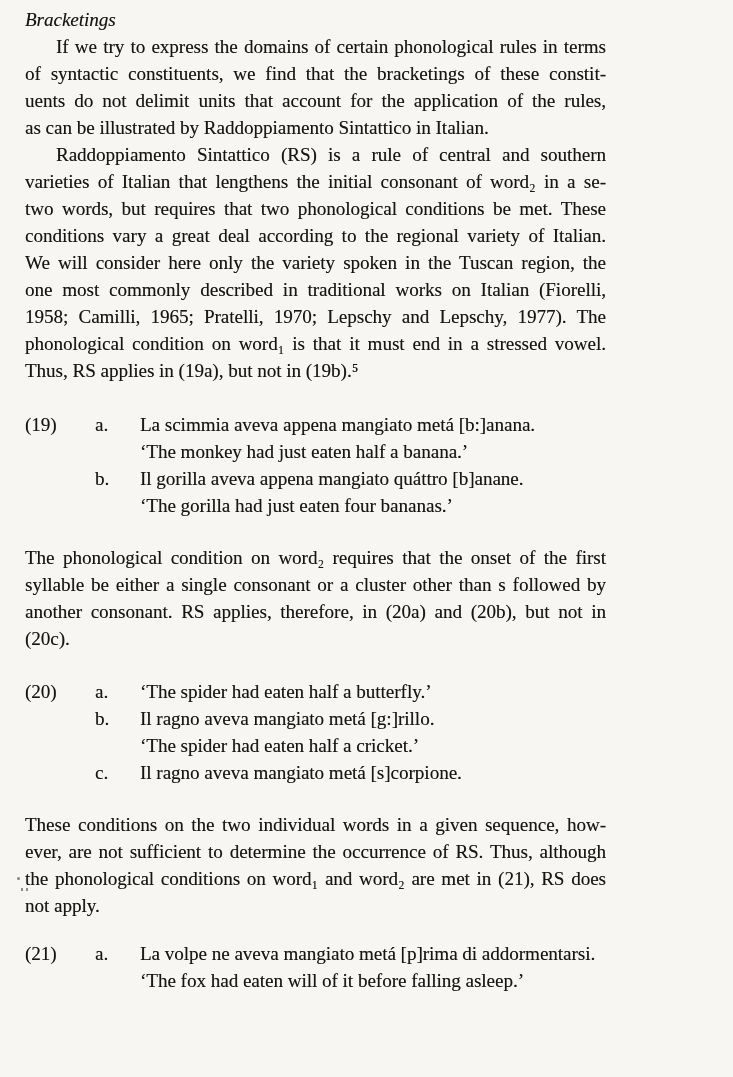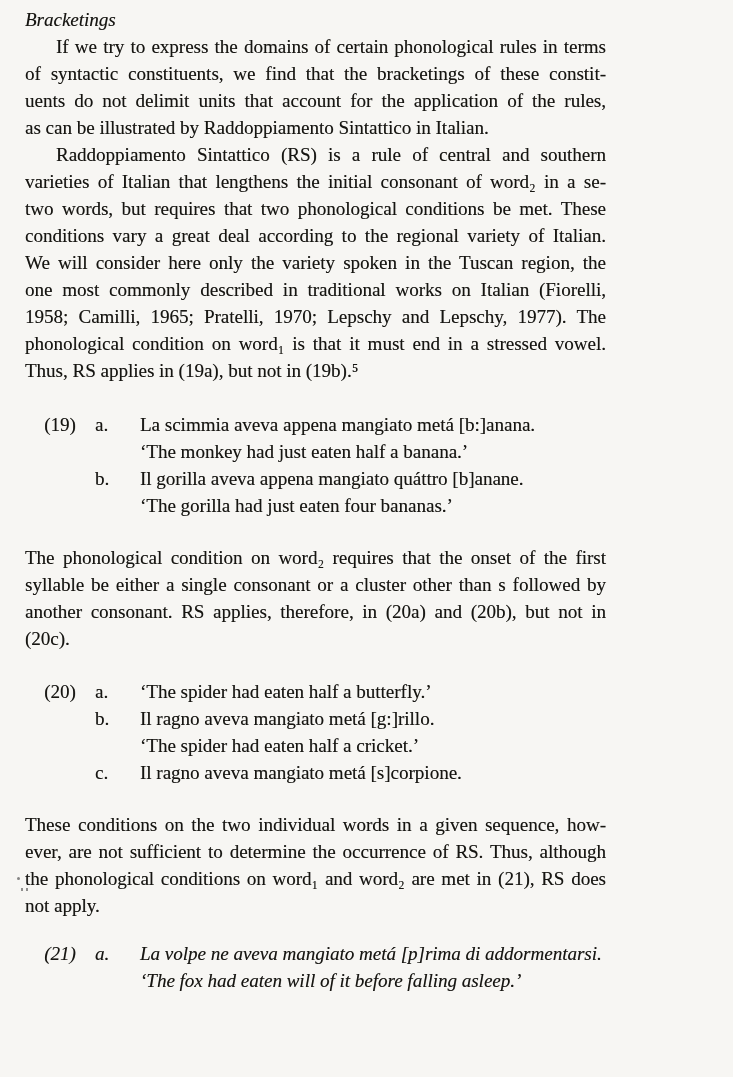--- a/index.html
+++ b/index.html
@@ -38,39 +38,38 @@
   .para .line.indent {
     text-indent: 31px;
   }
   .example {
     display: flex;
     align-items: flex-start;
   }
   .ex-num {
     flex: 0 0 70px;
     width: 70px;
-    text-align: center;
   }
   .ex-items {
     flex: 1 1 auto;
   }
   .ex-item {
     display: flex;
     align-items: flex-start;
   }
   .ex-letter {
     flex: 0 0 45px;
     width: 45px;
   }
   .ex-body {
     flex: 1 1 auto;
   }
   .example-19 { margin-top: 27px; margin-bottom: 25px; }
   .example-20 { margin-top: 26px; margin-bottom: 25px; }
-  .example-21 { margin-top: 21px; font-style: italic; }
+  .example-21 { margin-top: 21px; }
   
   .artifact-dot {
     position: absolute;
     left: 17px;
     top: 877px;
     width: 3px;
     height: 3px;
     border-radius: 50%;
     background: rgba(40,40,40,0.55);
   }

